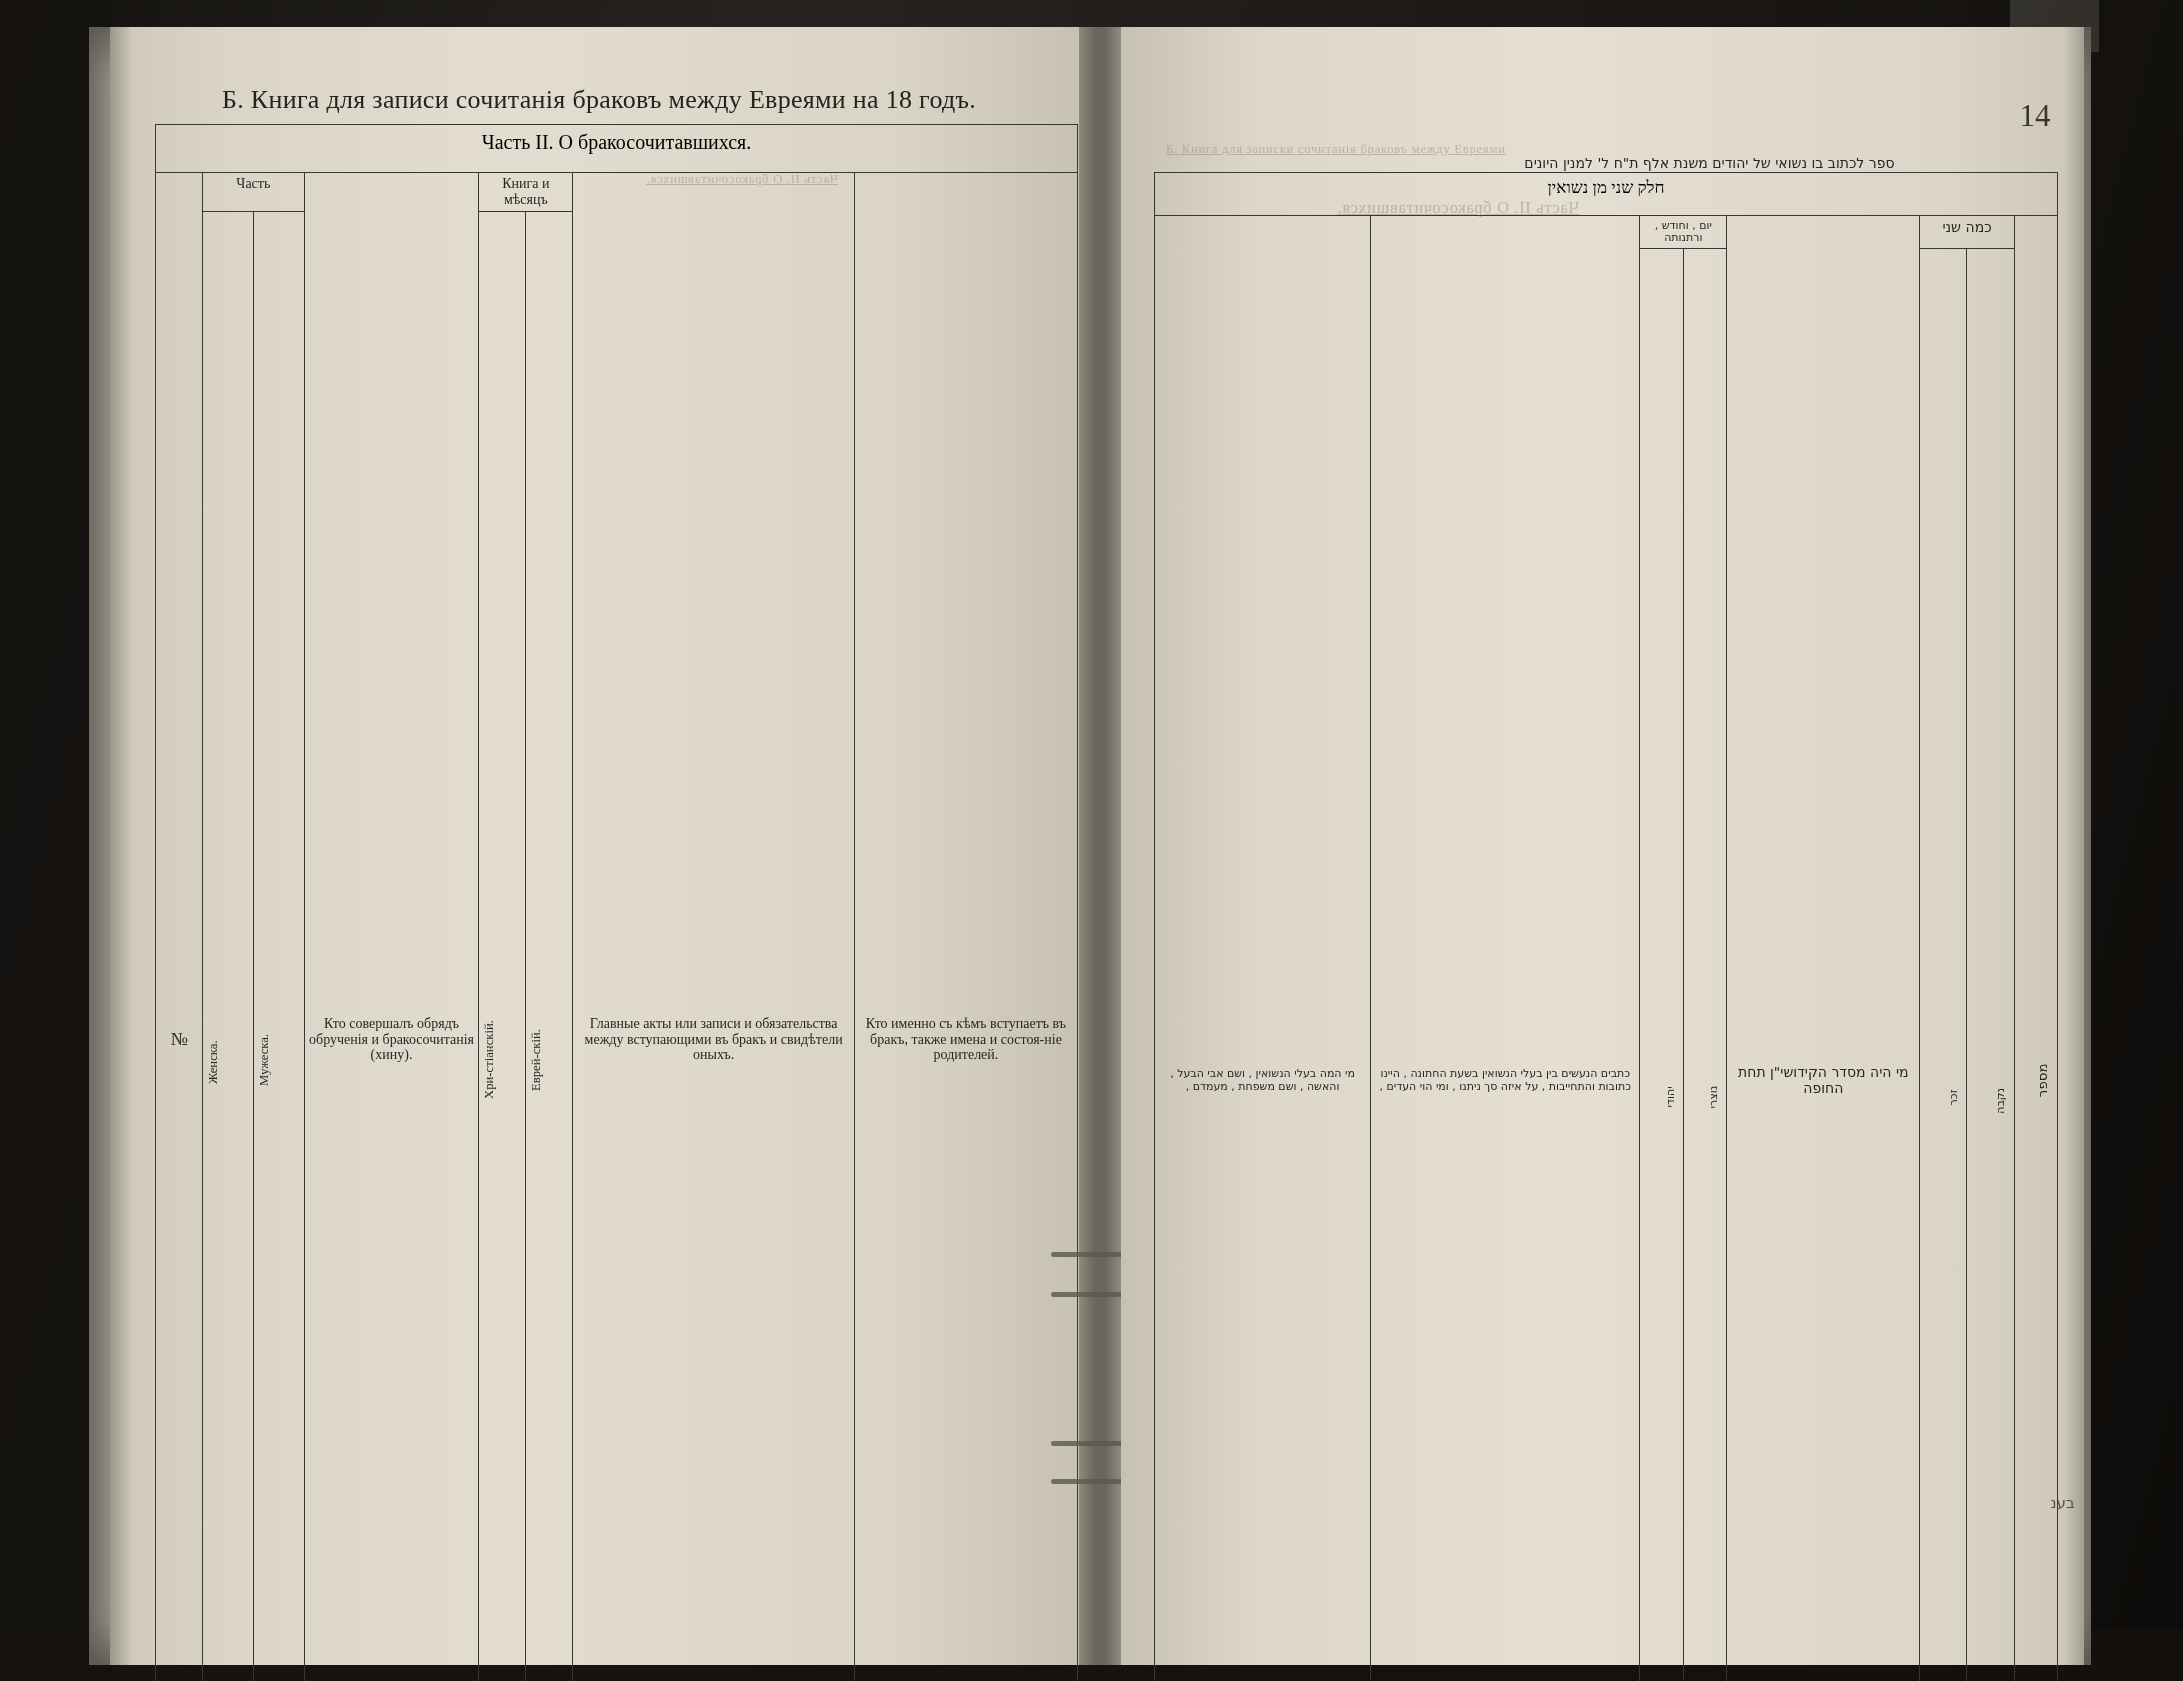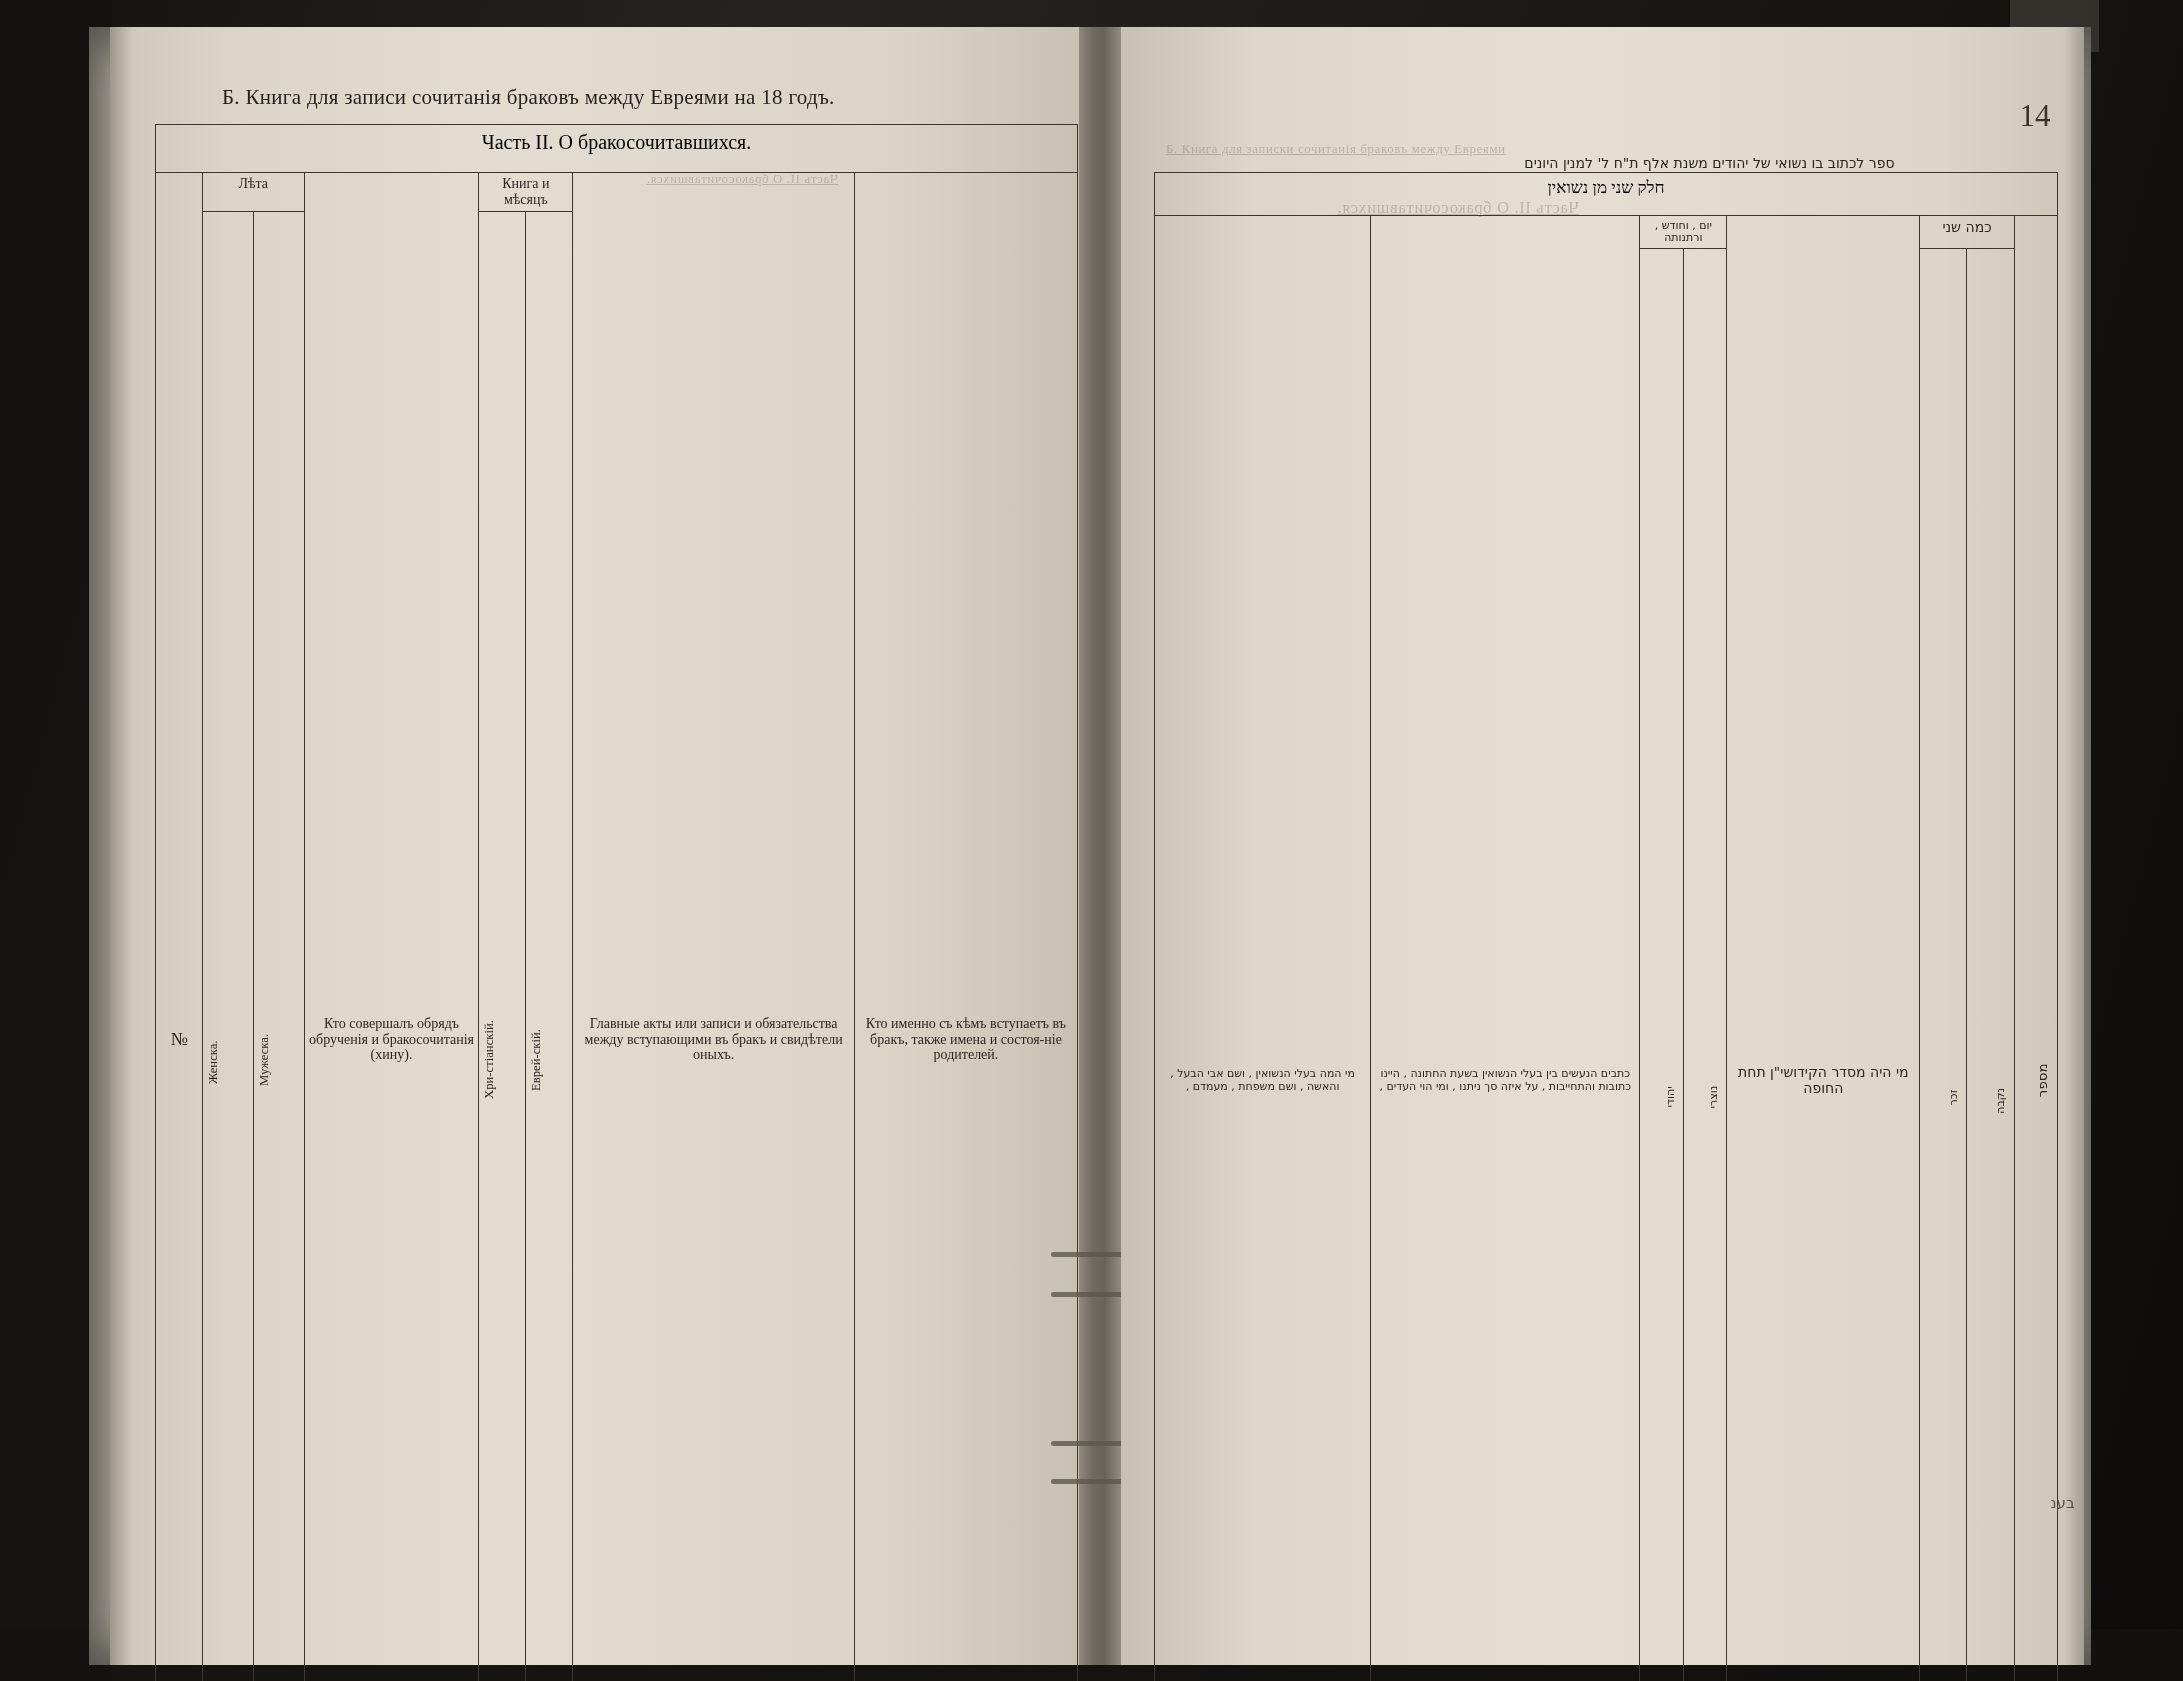--- a/index.html
+++ b/index.html
@@ -19,21 +19,21 @@
   #pageL{left:21px;width:990px;}
   #pageR{left:1032px;right:7.4px;
         background:linear-gradient(90deg,#c6c1b3 0%,#dcd7ca 14%,#e4dfd2 45%,#dbd6c9 85%,#cbc6b8 100%);}
   #gutter{position:absolute;left:990px;top:0;width:43px;bottom:0;
         background:linear-gradient(90deg,#8e897d 0%,#6d685e 35%,#6a655b 60%,#938e82 100%);}
   .stitch{position:absolute;left:962px;width:104px;height:5.2px;background:#5d584f;border-radius:2.2px;opacity:.8;}
 
   
   .edgeL{position:absolute;left:0;top:0;bottom:0;width:22px;background:linear-gradient(90deg,#9c978b,#cdc8ba);}
   .edgeR{position:absolute;right:0;top:0;bottom:0;width:19.4px;background:linear-gradient(270deg,#a39e92,#cdc8ba);}
-  .hdr-title{position:absolute;font-size:21px;letter-spacing:0.3px;color:#26231f;white-space:nowrap;}
+  .hdr-title{position:absolute;font-size:26px;letter-spacing:0.3px;color:#26231f;white-space:nowrap;}
   .folio{position:absolute;right:33px;top:71px;font-size:31px;color:#3a342c;font-family:"Liberation Serif",serif;}
 
   
   table{border-collapse:collapse;position:absolute;}
   table td,table th{border:1.2px solid #3a352e;padding:0;vertical-align:top;}
   .thead td{text-align:center;font-size:14px;line-height:1.12;color:#2a2620;padding:3.7px 3px;}
   .small{font-size:11px;line-height:1.1;}
   .vert{writing-mode:vertical-rl;transform:rotate(180deg);font-size:12.7px;white-space:nowrap;
         height:100%;display:flex;align-items:center;justify-content:center;padding:3px 0;}
   .heb{font-family:"DejaVu Sans",sans-serif;font-size:13.4px;line-height:1.25;direction:rtl;text-align:center;color:#2a2620;padding:3.7px 2.2px;}
@@ -80,21 +80,21 @@
             <col style="width:171px">
         </colgroup>
 
         <tbody>
             <tr>
           <td colspan="8" style="height:36px;text-align:center;font-size:20px;padding:6px 0 4.5px 0;border-bottom:1.2px solid #3a352e;">Часть II. О бракосочитавшихся.</td>
         </tr>
 
         <tr class="thead">
           <td rowspan="2" style="vertical-align:middle;font-size:18px;">№</td>
-          <td colspan="2" style="height:25px;">Лѣта</td>
+          <td colspan="2" style="height:25px;">Часть</td>
           <td rowspan="2" style="vertical-align:middle;">Кто совершалъ обрядъ обрученія и бракосочитанія (хину).</td>
           <td colspan="2" style="height:25px;">Книга и мѣсяцъ</td>
           <td rowspan="2" style="vertical-align:middle;">Главные акты или записи и обязательства между вступающими въ бракъ и свидѣтели оныхъ.</td>
           <td rowspan="2" style="vertical-align:middle;">Кто именно съ кѣмъ вступаетъ въ бракъ, также имена и состоя-ніе родителей.</td>
         </tr>
         <tr class="thead">
           <td style="height:119px;">
                 <div class="vert">Женска.</div>
               </td>
           <td>

